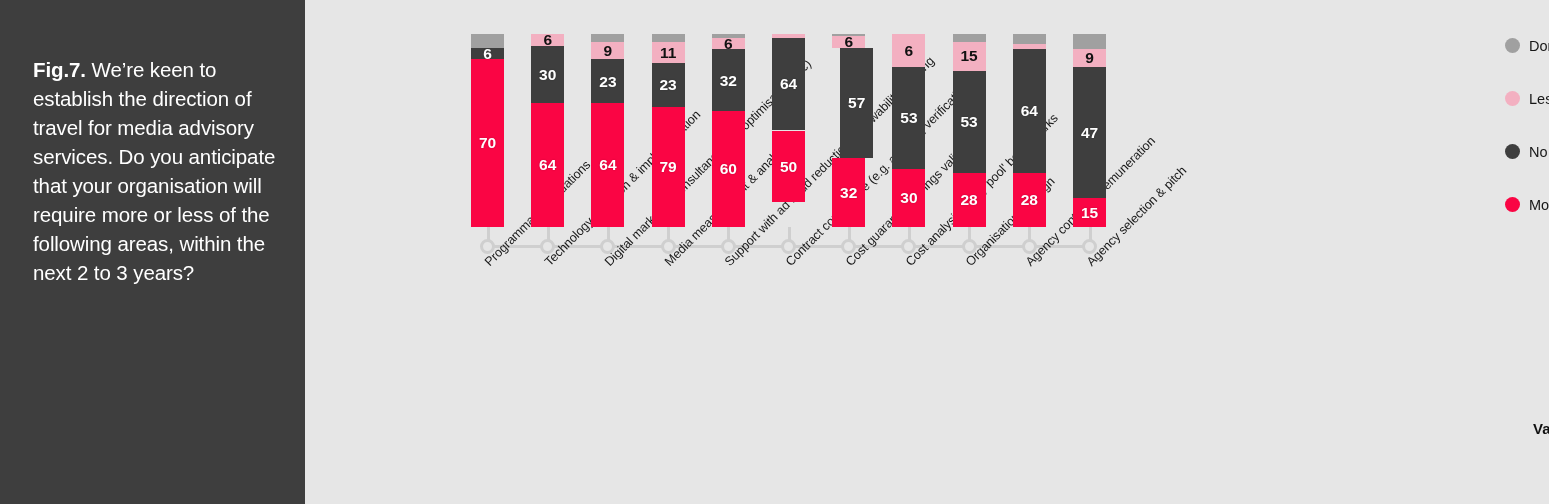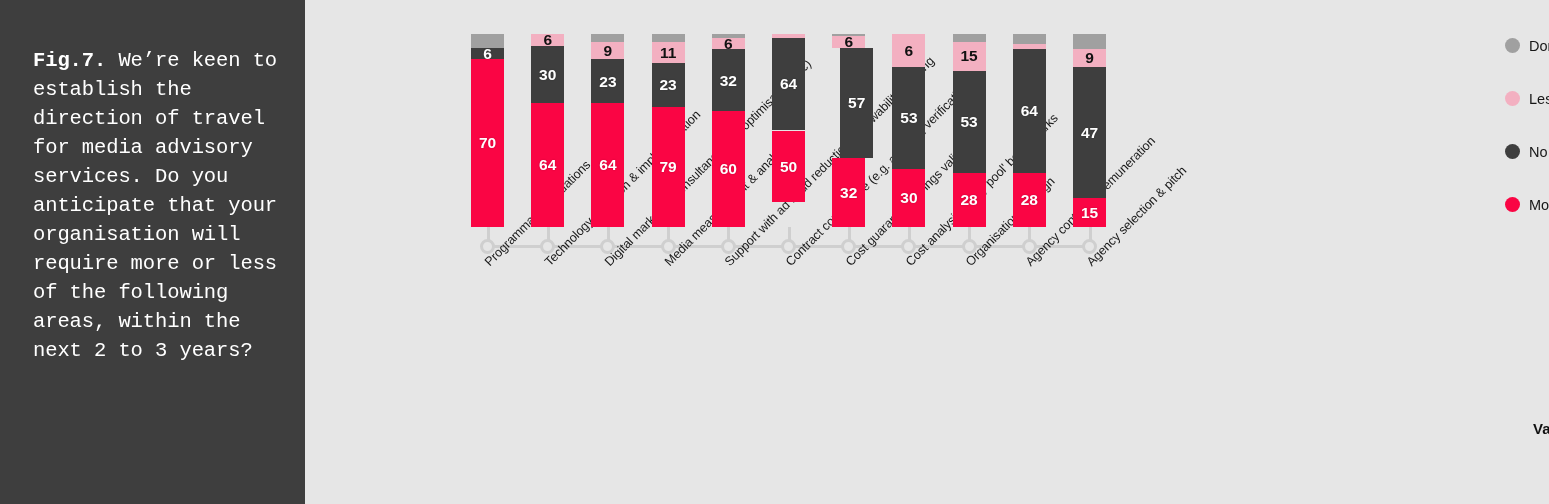--- a/index.html
+++ b/index.html
@@ -11,23 +11,23 @@
     position:relative;
   }
   #root{position:absolute;inset:0;}
 
   
   .side-panel{
     position:absolute;left:0;top:0;width:305px;height:504px;
     background:#3e3e3e;
   }
   .side-panel .caption{
-    position:absolute;left:33px;top:46px;width:250px;
+    position:absolute;left:33px;top:55px;width:250px;
     color:#ffffff;font-size:20.5px;line-height:29px;
-    letter-spacing:-0.1px;font-weight:400;font-family:Liberation Mono, monospace;
+    letter-spacing:-0.1px;font-weight:400;
   }
   .side-panel .caption b{font-weight:700;}
 
   
   .chart-area{
     position:absolute;left:305px;top:0;right:0;bottom:0;
     background:#e6e6e6;
   }
 
   .plot{position:absolute;left:0;top:0;width:1244px;height:504px;}

